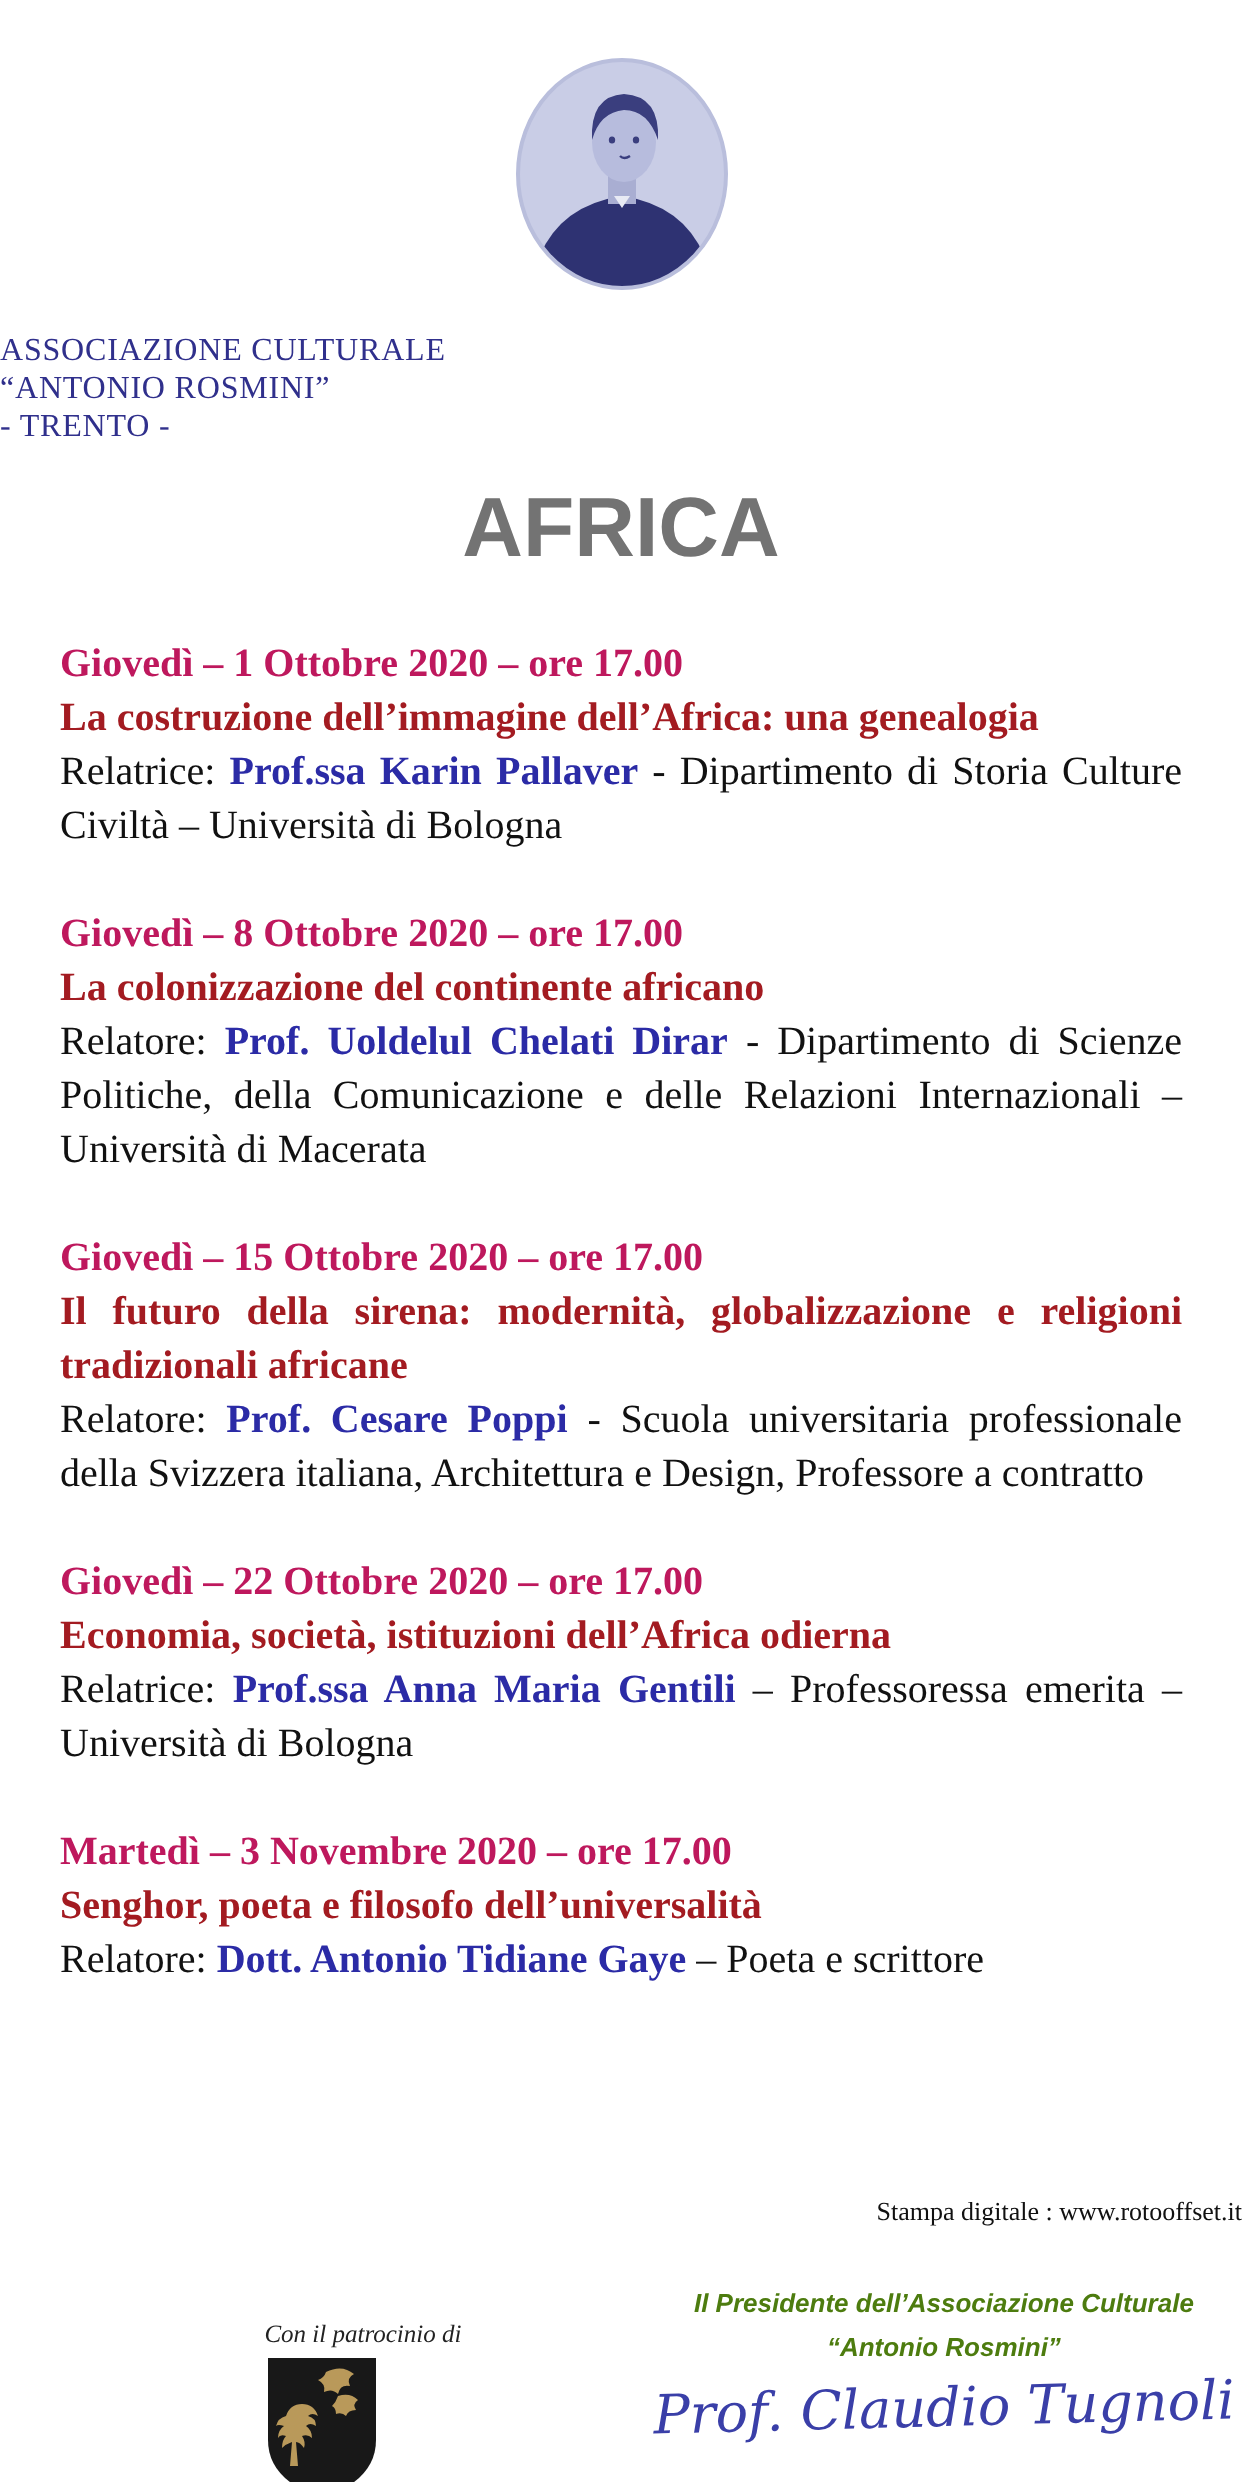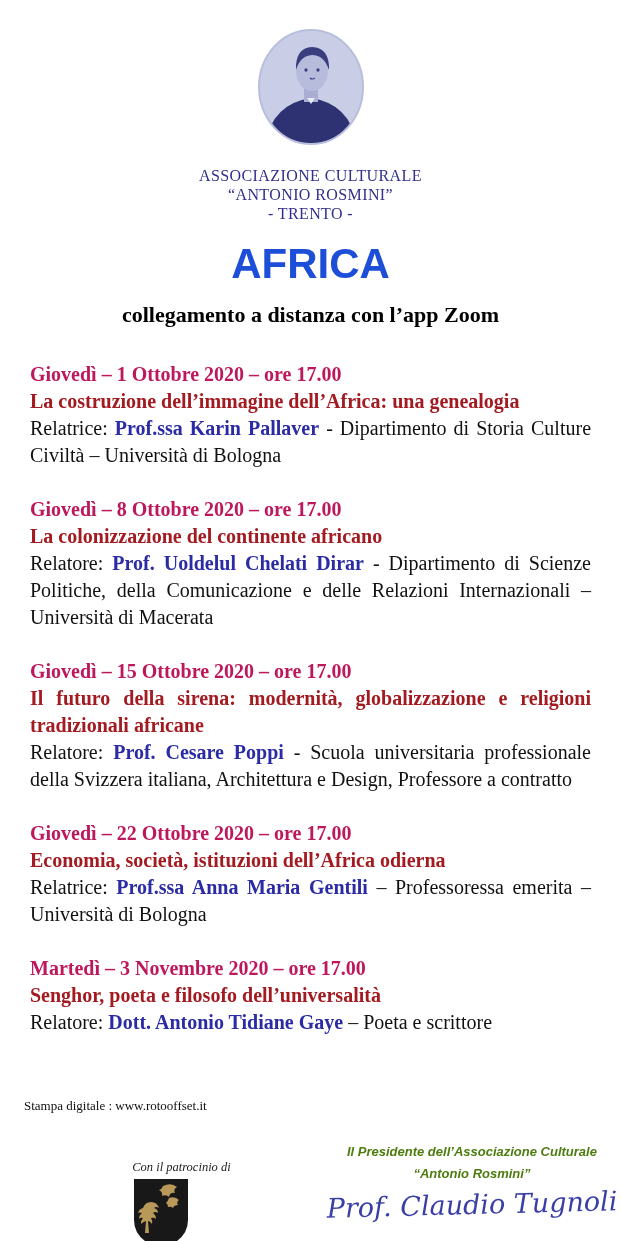--- a/index.html
+++ b/index.html
@@ -18,32 +18,32 @@
   }
 
   
   .portrait-wrap {
     width: 112px;
     height: 118px;
     margin: 28px auto 0;
   }
   .assoc {
     margin-top: 20px;
-    text-align: center;
+    text-align: left;
     color: #30308C;
     font-size: 16px;
     line-height: 19px;
     letter-spacing: 0.4px;
   }
 
   
   .title {
     margin-top: 18px;
     text-align: center;
-    color: #1d4ed8;
+    color: #737373;
     font-family: "Liberation Sans", sans-serif;
     font-weight: bold;
     font-size: 42px;
     line-height: 46px;
   }
   .subtitle {
     margin-top: 14px;
     text-align: center;
     font-weight: bold;
     font-size: 22px;
@@ -76,24 +76,23 @@
     font-weight: bold;
     color: #2B2BA6;
   }
 
   
   .print-note {
     position: absolute;
     top: 1098px;
     left: 0;
     width: 100%;
-    text-align: left;
+    text-align: right;
     font-size: 13px;
     color: #111111;
-    padding-left: 24px;
   }
 
   
   .footer {
     position: absolute;
     top: 1136px;
     left: 0;
     right: 0;
     display: flex;
   }
@@ -188,21 +187,20 @@
     </svg>
   </div>
 
   <div class="assoc">
     <div>ASSOCIAZIONE CULTURALE</div>
     <div>“ANTONIO ROSMINI”</div>
     <div>- TRENTO -</div>
   </div>
 
   <div class="title">AFRICA</div>
-  <div class="subtitle">collegamento a distanza con l’app Zoom</div>
 
   <div class="events">
 
     <div class="event">
       <div class="event-date">Giovedì – 1 Ottobre  2020 – ore 17.00</div>
       <div class="event-topic">La costruzione dell’immagine dell’Africa: una genealogia</div>
       <p class="event-speaker"><span>Relatrice: </span><span class="speaker-name">Prof.ssa Karin Pallaver</span><span> - Dipartimento di Storia Culture Civiltà  – Università di Bologna</span></p>
     </div>
 
     <div class="event">

